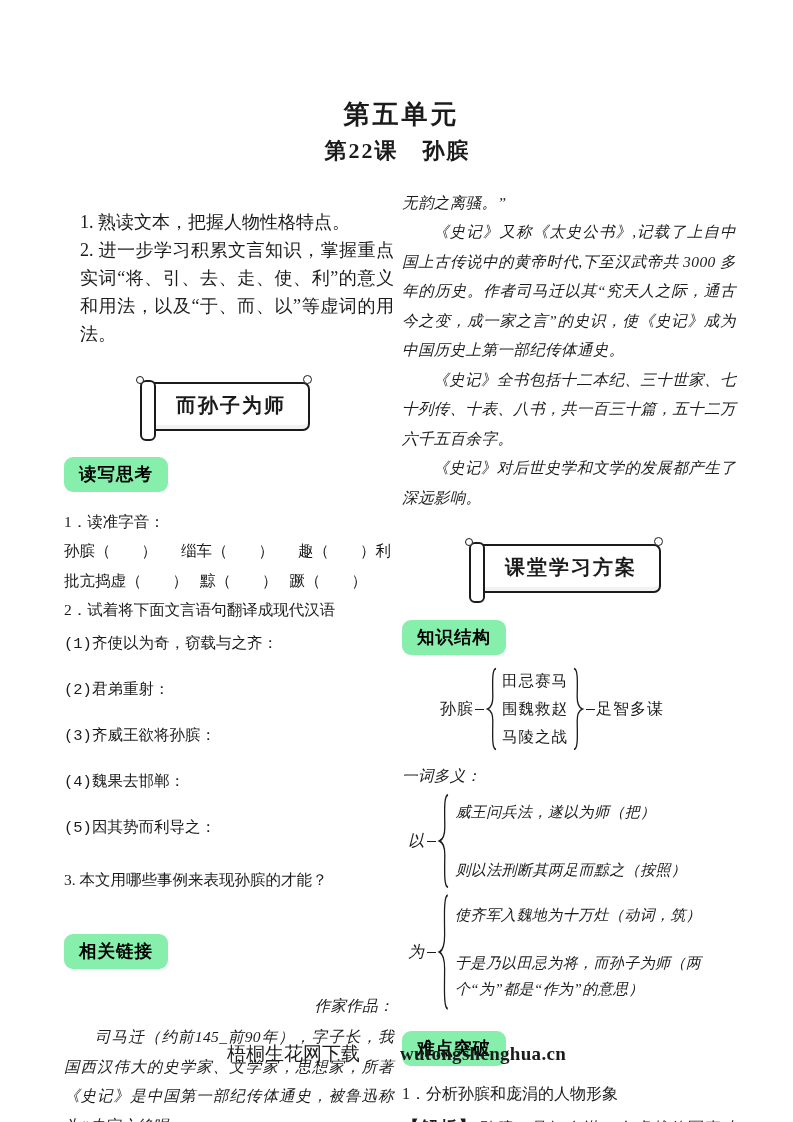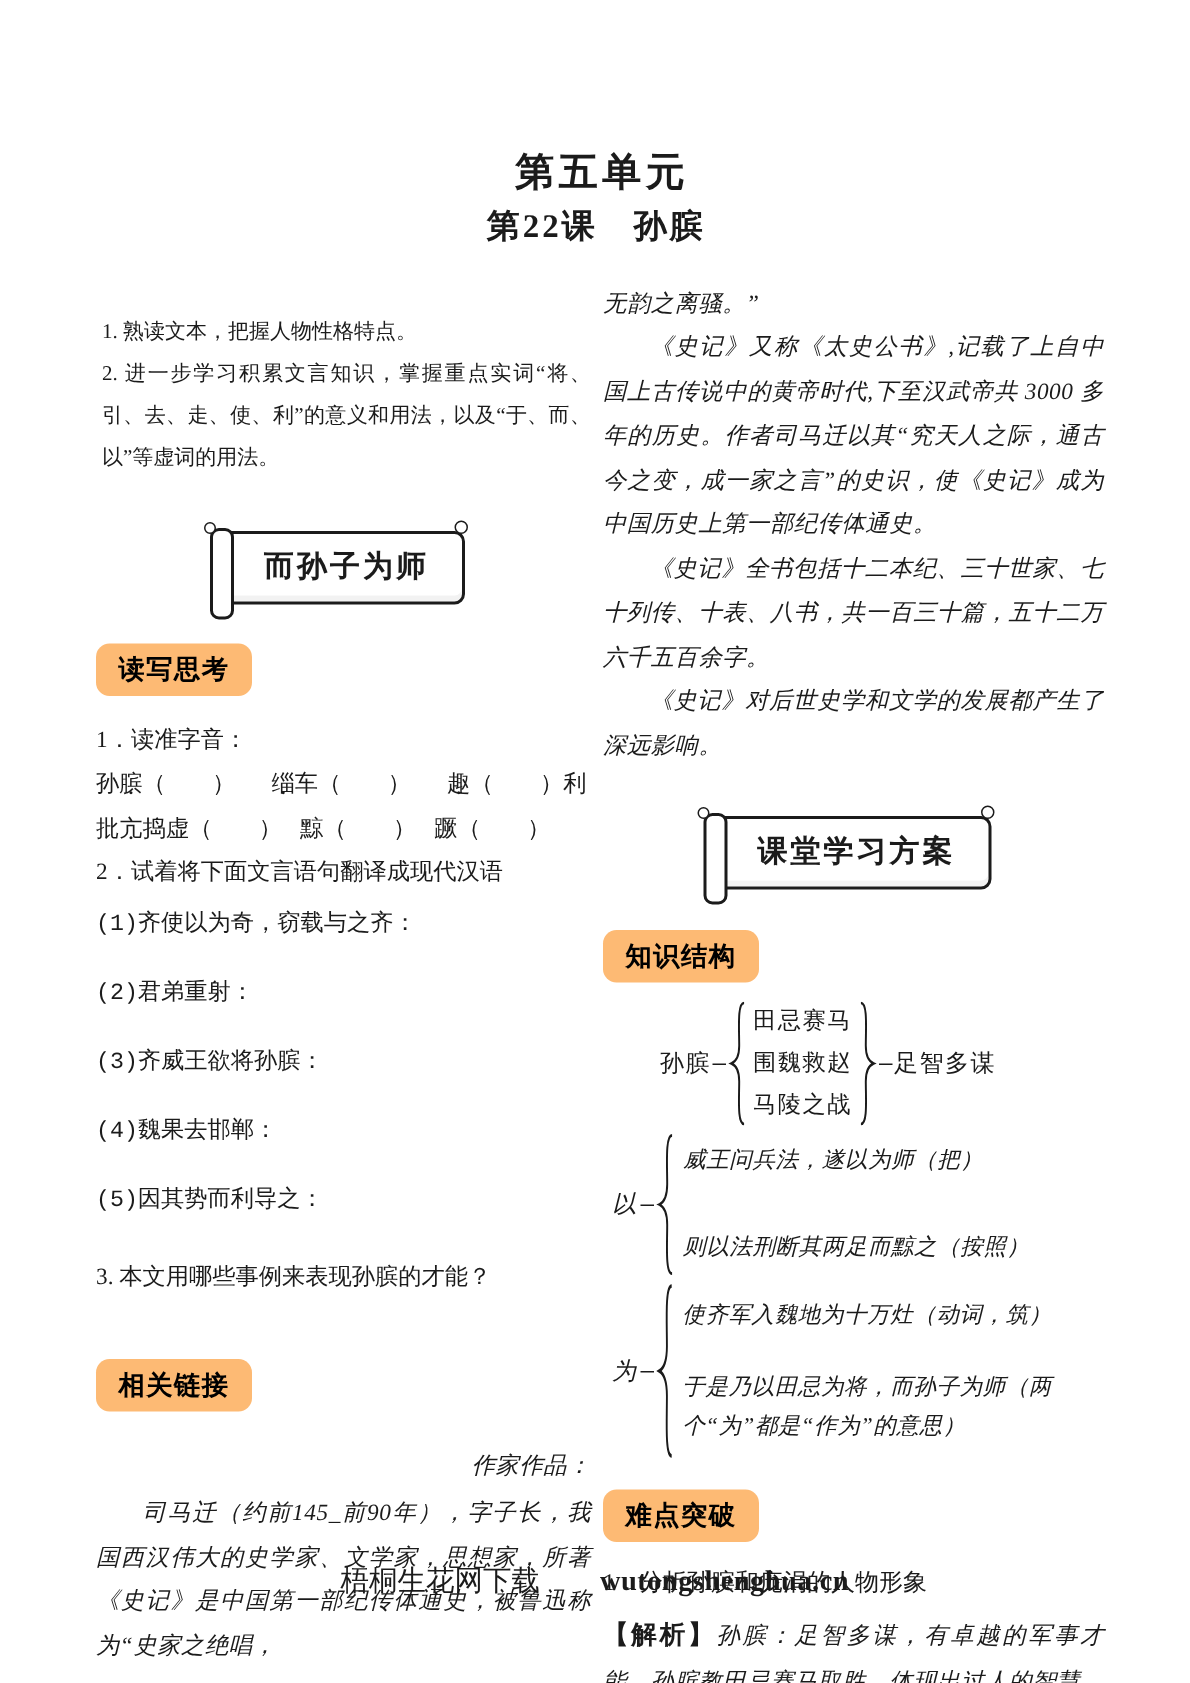--- a/index.html
+++ b/index.html
@@ -36,27 +36,27 @@
   .banner .pin-left {
     position:absolute; left:-14px; top:-8px; width:6px; height:6px;
     background:#fff; border:1.6px solid #1b1b1b; border-radius:50%;
   }
   .banner .pin-right {
     position:absolute; right:-4px; top:-9px; width:7px; height:7px;
     background:#fff; border:1.6px solid #1b1b1b; border-radius:50%;
   }
 
   .section-label {
-    display:inline-block; background:#fdba74; border-radius:9px;
+    display:inline-block; background:#86efac; border-radius:9px;
     padding:5px 15px 6px 15px;
     font-family:"Liberation Sans","DejaVu Sans",sans-serif;
     font-weight:bold; font-size:17.5px; letter-spacing:1px; color:#000;
   }
 
-  .objectives { margin:26px 0 0 4px; font-size:14px; line-height:28px; text-align:justify; }
+  .objectives { margin:26px 0 0 16px; font-size:18px; line-height:28px; text-align:justify; }
   .obj-line { margin:0; }
 
   .reading { margin-top:16px; font-size:15.5px; }
   .read-line { line-height:28px; }
   .phon-row { display:flex; align-items:baseline; line-height:30px; }
   .phon-row1 .word { margin-right:24px; }
   .phon-row2 .word { margin-right:12px; }
   .word { white-space:nowrap; }
   .emph { position:relative; display:inline-block; }
   .emph:empty { display:none; }
@@ -200,20 +200,21 @@
         <div>围魏救赵</div>
         <div>马陵之战</div>
       </div>
       <svg class="brace-svg" width="13" height="84" viewBox="0 0 20 100" preserveAspectRatio="none">
           <path d="M3 2 C10 2 8 22 8 36 C8 46 13 49 16 50 C13 51 8 54 8 64 C8 78 10 98 3 98" fill="none" stroke="#1b1b1b" stroke-width="2"></path>
         </svg>
       <span class="tick"></span>
       <span class="kmap-result">足智多谋</span>
     </div>
 
+    <div class="polysemy-heading kai">一词多义：</div>
 
     <div class="poly">
       <span class="poly-char kai">以</span>
       <span class="tick"></span>
       <svg class="brace-svg" width="13" height="96" viewBox="0 0 20 100" preserveAspectRatio="none">
           <path d="M17 2 C10 2 12 22 12 36 C12 46 7 49 4 50 C7 51 12 54 12 64 C12 78 10 98 17 98" fill="none" stroke="#1b1b1b" stroke-width="2"></path>
         </svg>
       <div class="poly-items yi-items">
         <div class="p-item kai">威王问兵法，遂以为师（把）</div>
         <div class="p-item kai">则以法刑断其两足而黥之（按照）</div>

